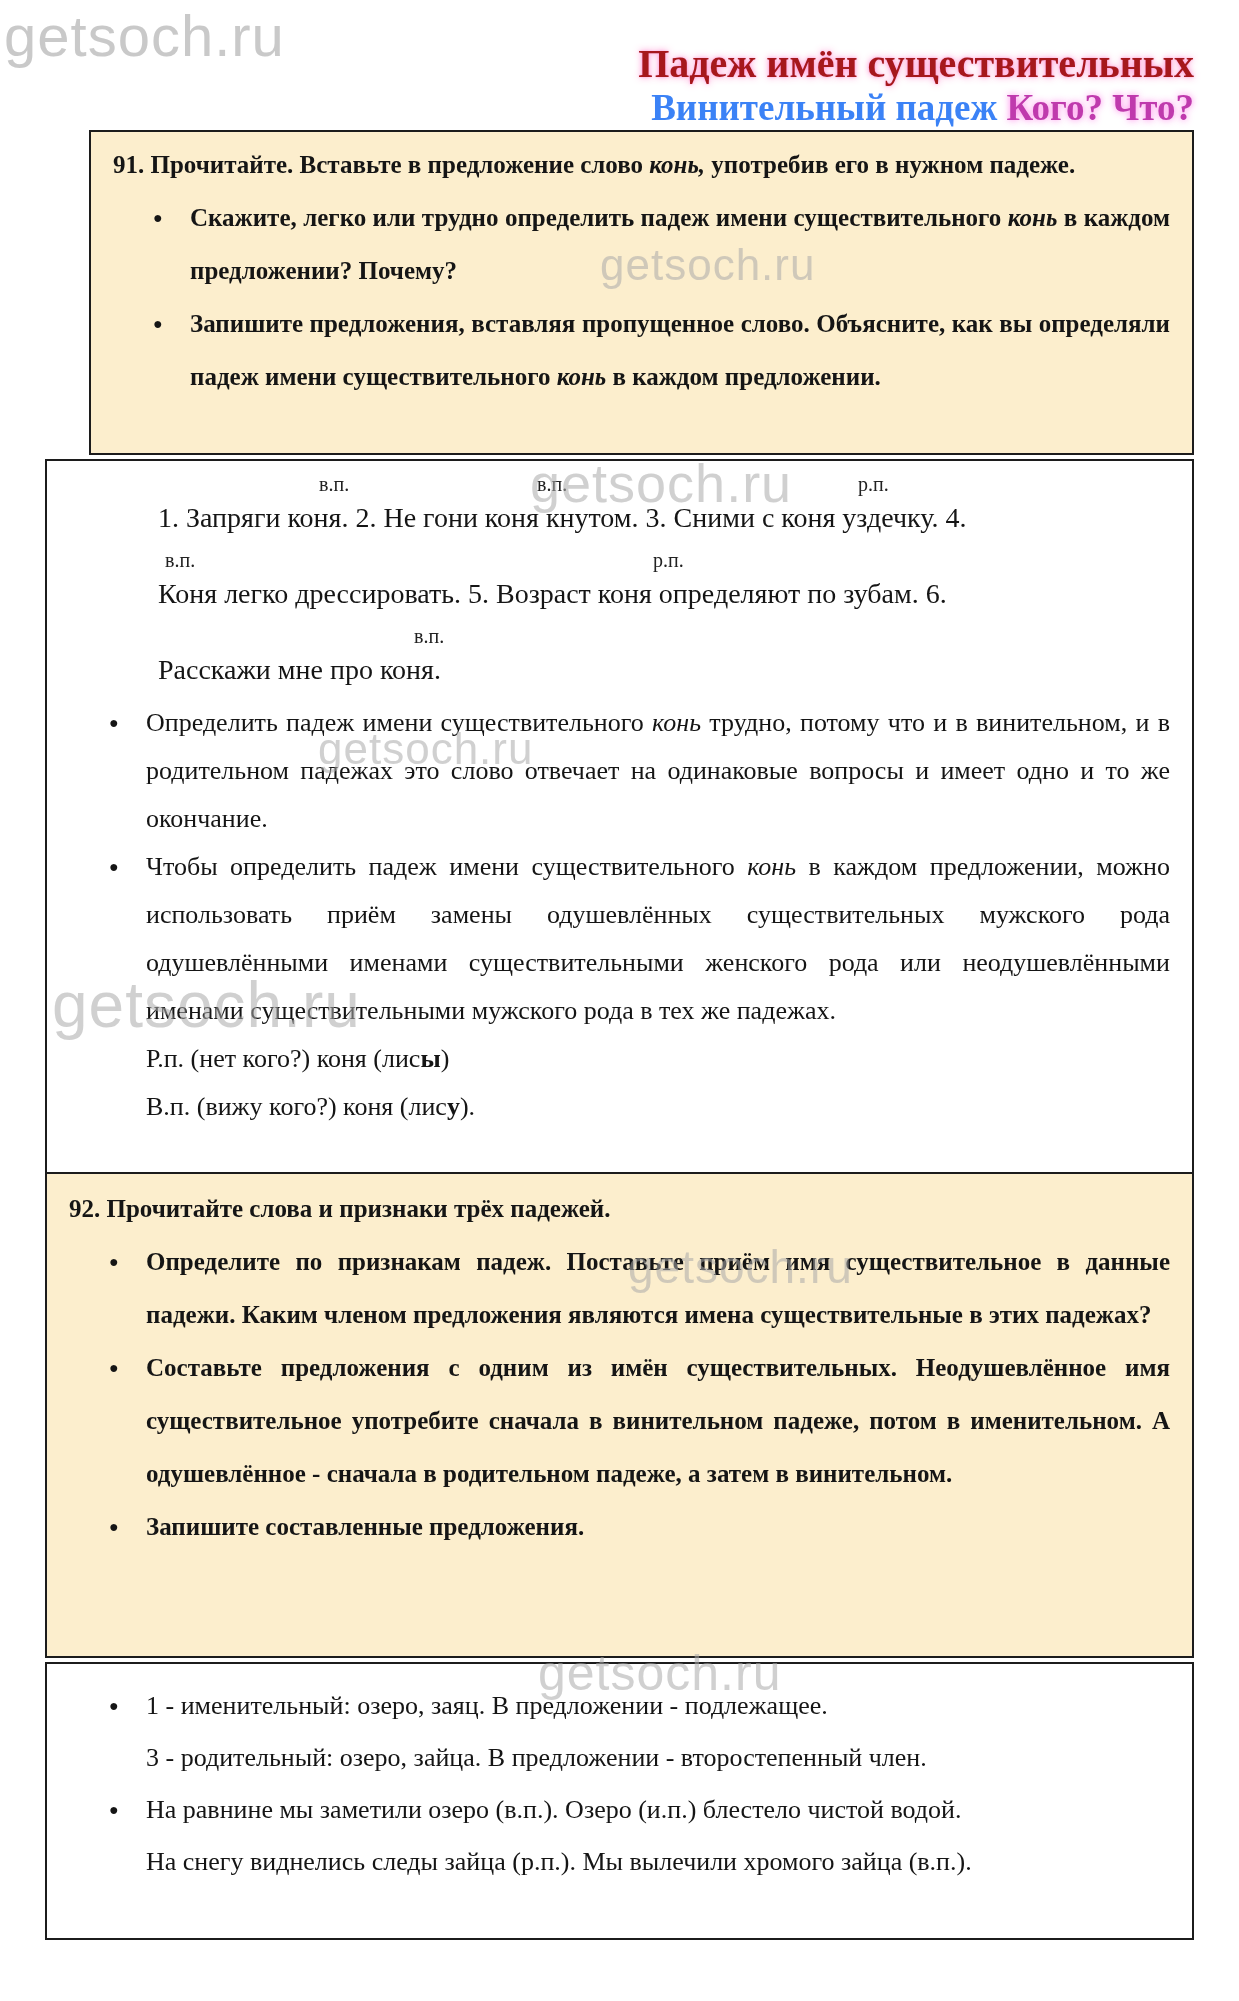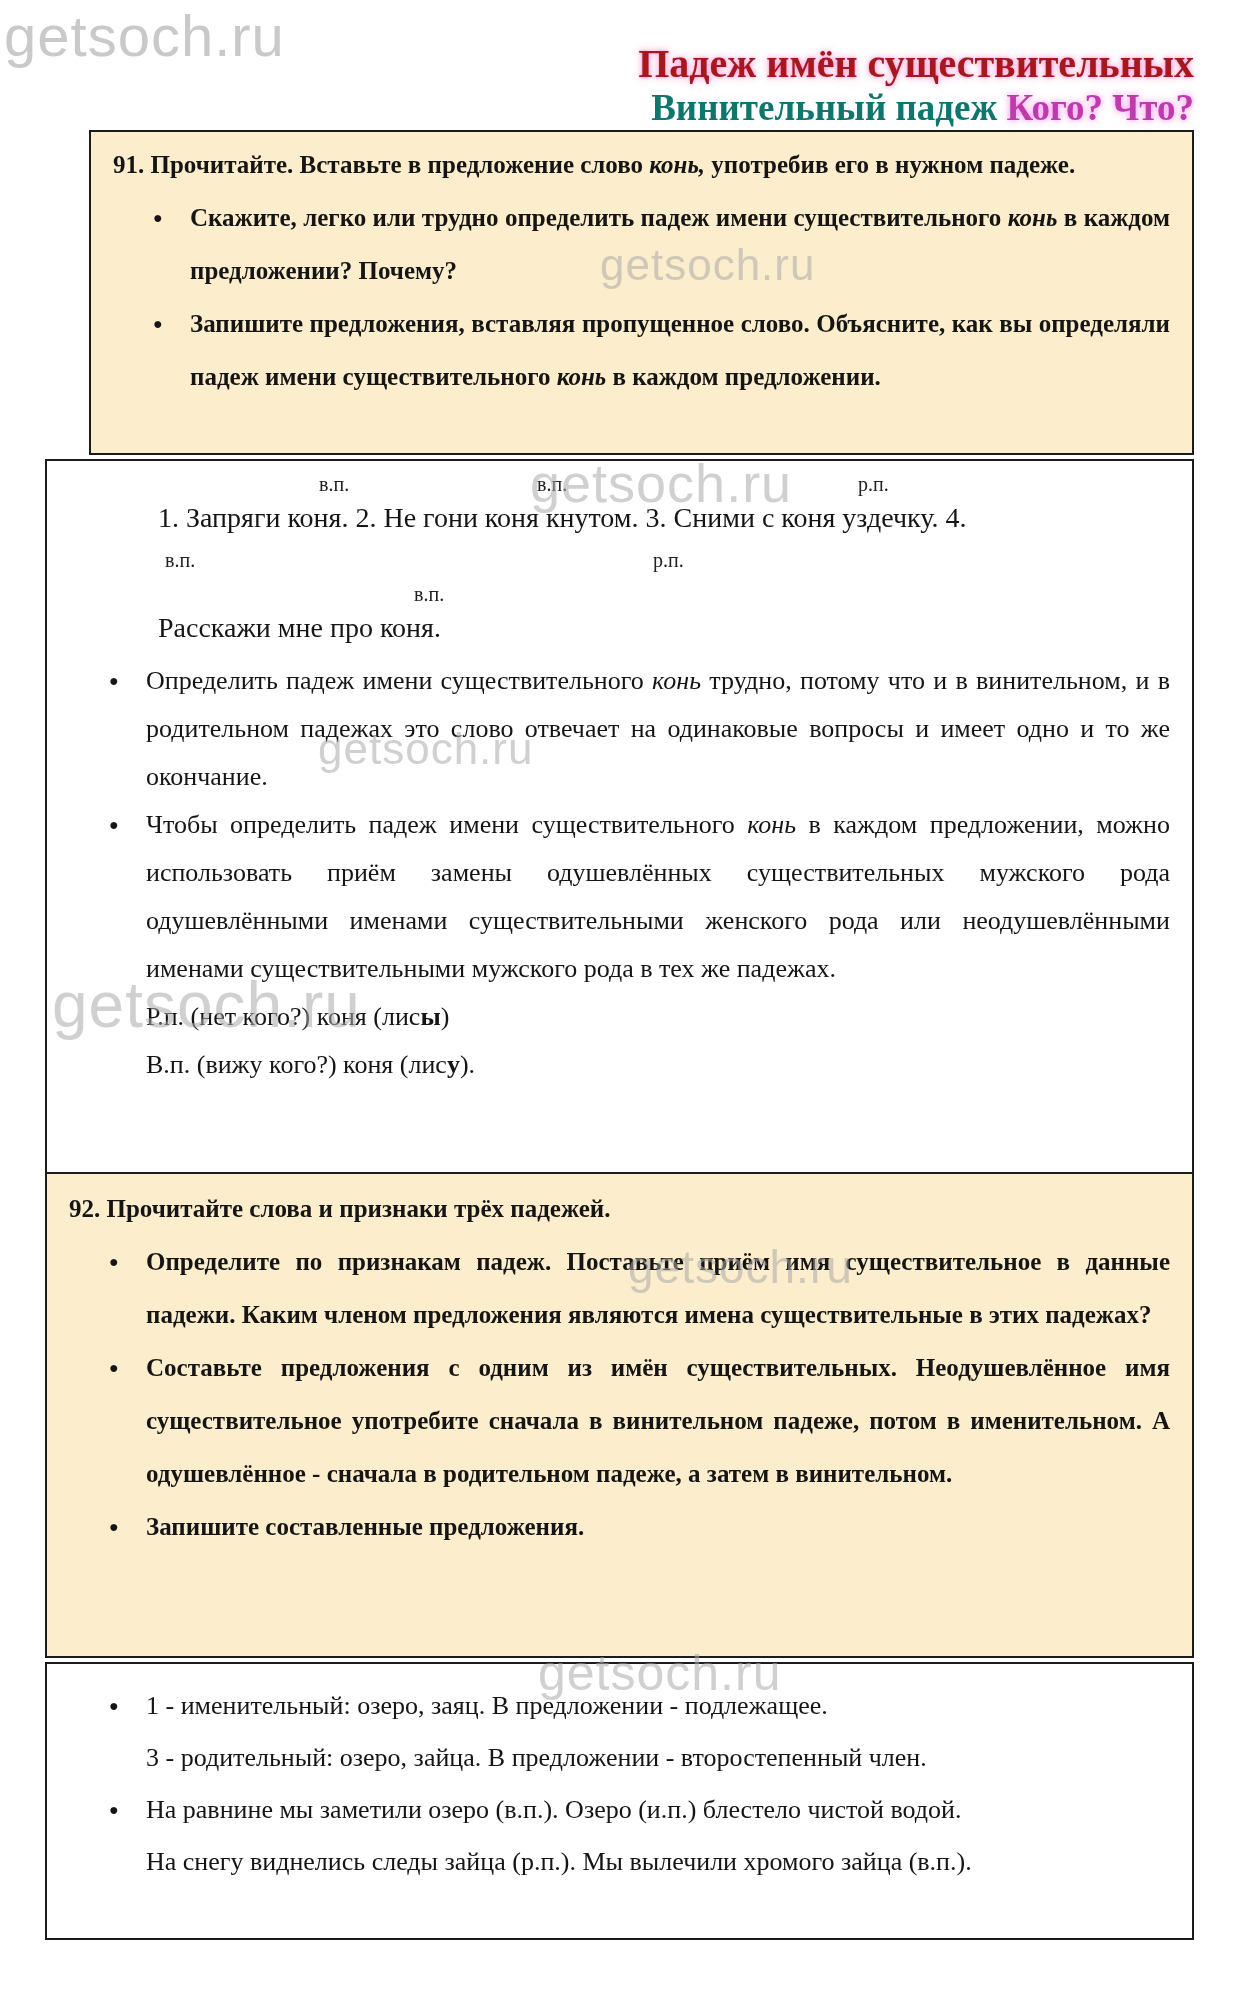--- a/index.html
+++ b/index.html
@@ -15,21 +15,21 @@
   .wm-4{left:318px;top:724px;font-size:44px;}
   .wm-5{left:52px;top:968px;font-size:64px;}
   .wm-6{left:628px;top:1240px;font-size:46px;}
   .wm-7{left:538px;top:1644px;font-size:50px;}
 
   
   .hdr{position:absolute;left:45px;right:45px;top:18px;text-align:right;z-index:2;margin-top:24px;}
   .title{margin:0;font-size:40px;font-weight:bold;color:#a6181c;line-height:1.1;
          text-shadow:0 0 7px rgba(255,120,200,0.85), 0 0 2px rgba(255,120,200,0.6);}
   .subtitle{margin:2px 0 0 0;font-size:37px;font-weight:bold;line-height:1.1;}
-  .sub-blue{color:#0f766e;}
+  .sub-blue{color:#3b82f6;}
   .sub-magenta{color:#bf3aad;text-shadow:0 0 7px rgba(255,110,230,0.85);}
 
   
   .block{position:absolute;left:45px;right:45px;border:2px solid #1c1c1c;box-sizing:border-box;z-index:1;
          padding:6px 22px 0 22px;color:#151515;}
   .cream{background:#fceecd;}
   .white{background:#ffffff;}
   .b1{top:130px;height:325px;margin-left:44px;}
   .b2{top:459px;height:855px;padding-top:10px;}
   .b3{top:1172px;height:486px;padding-top:8px;}
@@ -95,20 +95,21 @@
           <span class="lbl lbl2">в.п.</span>
           <span class="lbl lbl3">р.п.</span>
         </div>
         <div class="stext">1. Запряги коня. 2. Не гони коня кнутом. 3. Сними с коня уздечку. 4.</div>
       </div>
       <div class="srow srow2">
         <div class="labels">
           <span class="lbl lbl1">в.п.</span>
           <span class="lbl lbl2">р.п.</span>
         </div>
+        <div class="stext">Коня легко дрессировать. 5. Возраст коня определяют по зубам. 6.</div>
       </div>
       <div class="srow srow3">
         <div class="labels">
           <span class="lbl lbl1">в.п.</span>
         </div>
         <div class="stext">Расскажи мне про коня.</div>
       </div>
     </div>
 
     <p class="para2 j bp"><span>Определить падеж имени существительного </span><i class="wrd">конь</i><span> трудно, потому что и в винительном, и в родительном падежах это слово отвечает на одинаковые вопросы и имеет одно и то же окончание.</span></p>

